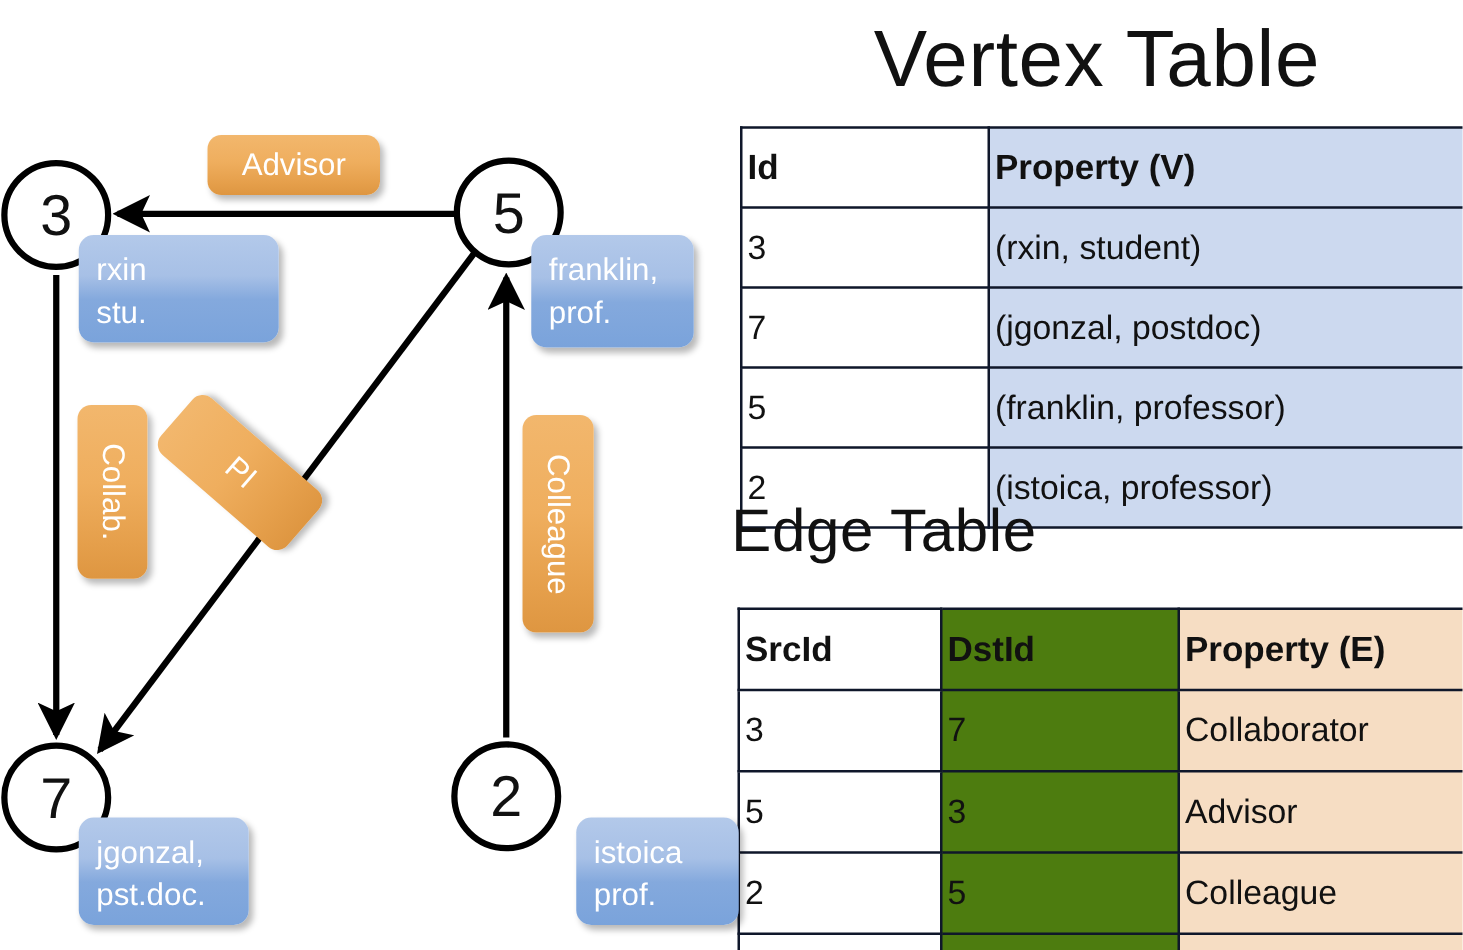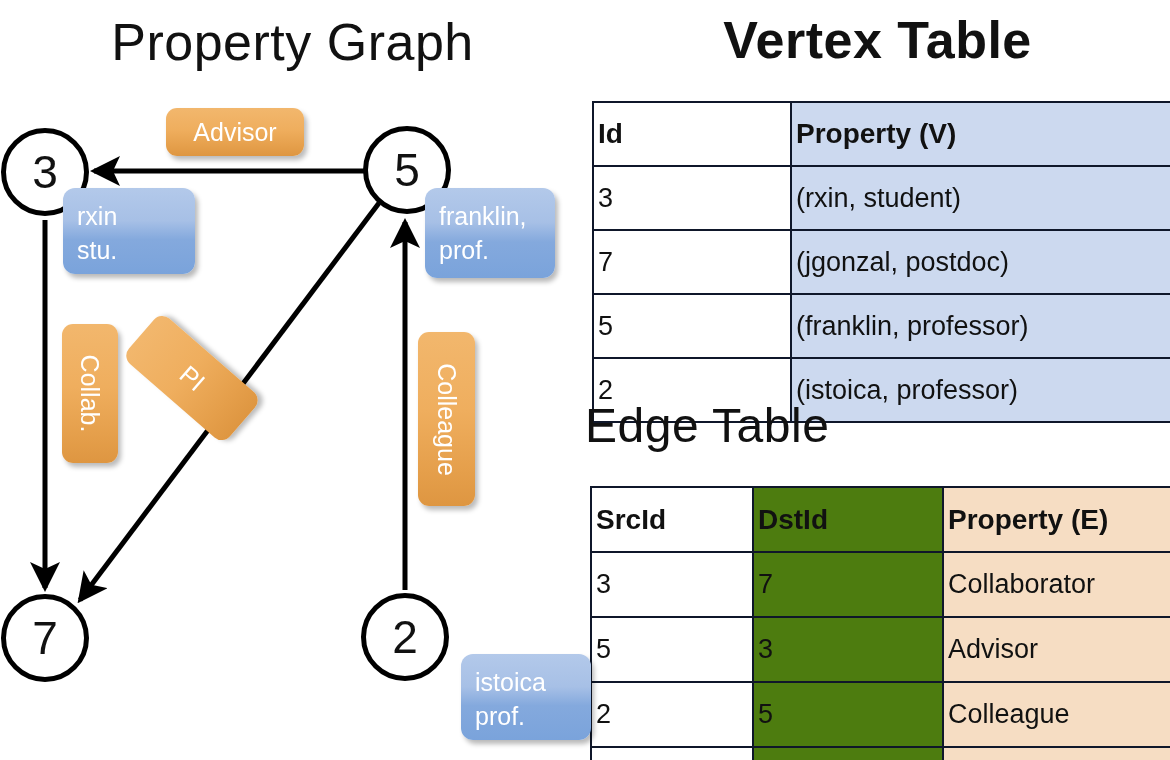--- a/index.html
+++ b/index.html
@@ -26,22 +26,21 @@
     white-space: nowrap;
   }
   #title-property-graph {
     left: 0; top: 12px; width: 585px;
     text-align: center;
     font-size: 52px;
   }
   #title-vertex-table {
     left: 585px; top: 10px; width: 585px;
     text-align: center;
-    font-size: 52px;
-    font-weight: bold;
+    font-size: 64px;
   }
   #title-edge-table {
     left: 585px; top: 398px; width: 585px;
     text-align: left;
     font-size: 48px;
   }
 
   
   #graph-panel {
     position: absolute;
@@ -82,21 +81,21 @@
     background: linear-gradient(to bottom, #b3c9ea 0%, #a7c0e6 38%, #84a9dd 60%, #7aa3db 100%);
     box-shadow: 3px 4px 5px rgba(0,0,0,0.28);
     color: #ffffff;
     font-size: 25px;
     font-weight: 300;
     line-height: 1.35;
     padding: 12px 0 0 14px;
     box-sizing: border-box;
     z-index: 8;
   }
-  #prop-rxin      { left: 63px;  top: 188px; width: 132px; height: 86px; }
+  #prop-rxin      { left: 63px;  top: 188px; width: 160px; height: 86px; }
   #prop-franklin  { left: 425px; top: 188px; width: 130px; height: 90px; }
   #prop-jgonzal   { left: 63px;  top: 654px; width: 136px; height: 86px; }
   #prop-istoica   { left: 425px; top: 654px; width: 130px; height: 86px; margin-left: 36px; }
 
   
   .elabel {
     position: absolute;
     border-radius: 11px;
     background: linear-gradient(to bottom, #f0b164 0%, #eba css 0%, #eeac5b 40%, #e4a04d 70%, #e09a44 100%);
     background: linear-gradient(to bottom, #f2b76d 0%, #efae5e 45%, #e59f4b 80%, #de9641 100%);
@@ -170,21 +169,20 @@
   #edge-table td, #edge-table th { height: 55px; }
   #edge-table .col-src { width: 152px; background: #ffffff; border-radius: 27px; }
   #edge-table .col-dst { width: 180px; background: #4d7c0f; }
   #edge-table .col-prope { width: 248px; background: #f6ddc3; }
 </style>
 </head>
 <body>
 
 <div id="graph-panel">
 
-  <div class="title" id="title-property-graph">Property Graph</div>
 
   <svg id="graph-edges" viewBox="0 0 585 760" xmlns="http://www.w3.org/2000/svg">
     <defs>
       <marker id="arrowhead" markerWidth="6" markerHeight="6" refX="5.2" refY="3" orient="auto" markerUnits="strokeWidth">
         <path d="M0,0 L6,3 L0,6 L1.4,3 z" fill="#000000"></path>
       </marker>
     </defs>
 
     <line x1="365" y1="171" x2="94" y2="171" stroke="#000000" stroke-width="5" marker-end="url(#arrowhead)"></line>
 
@@ -209,20 +207,24 @@
   </div>
 
   <div class="prop-box" id="prop-rxin">
     <div>rxin</div>
     <div>stu.</div>
   </div>
   <div class="prop-box" id="prop-franklin">
     <div>franklin,</div>
     <div>prof.</div>
   </div>
+  <div class="prop-box" id="prop-jgonzal">
+    <div>jgonzal,</div>
+    <div>pst.doc.</div>
+  </div>
   <div class="prop-box" id="prop-istoica">
     <div>istoica</div>
     <div>prof.</div>
   </div>
 
   <div class="elabel" id="elabel-advisor">
     <span class="elabel-text">Advisor</span>
   </div>
   <div class="elabel" id="elabel-collab">
     <span class="elabel-text">Collab.</span>

